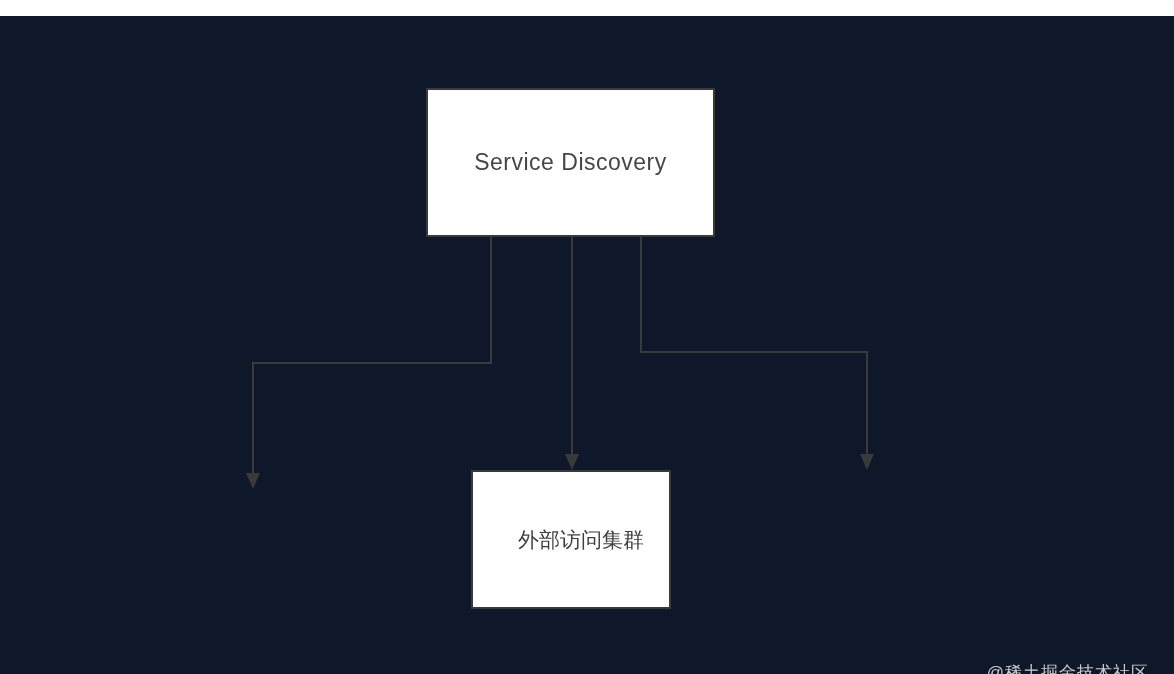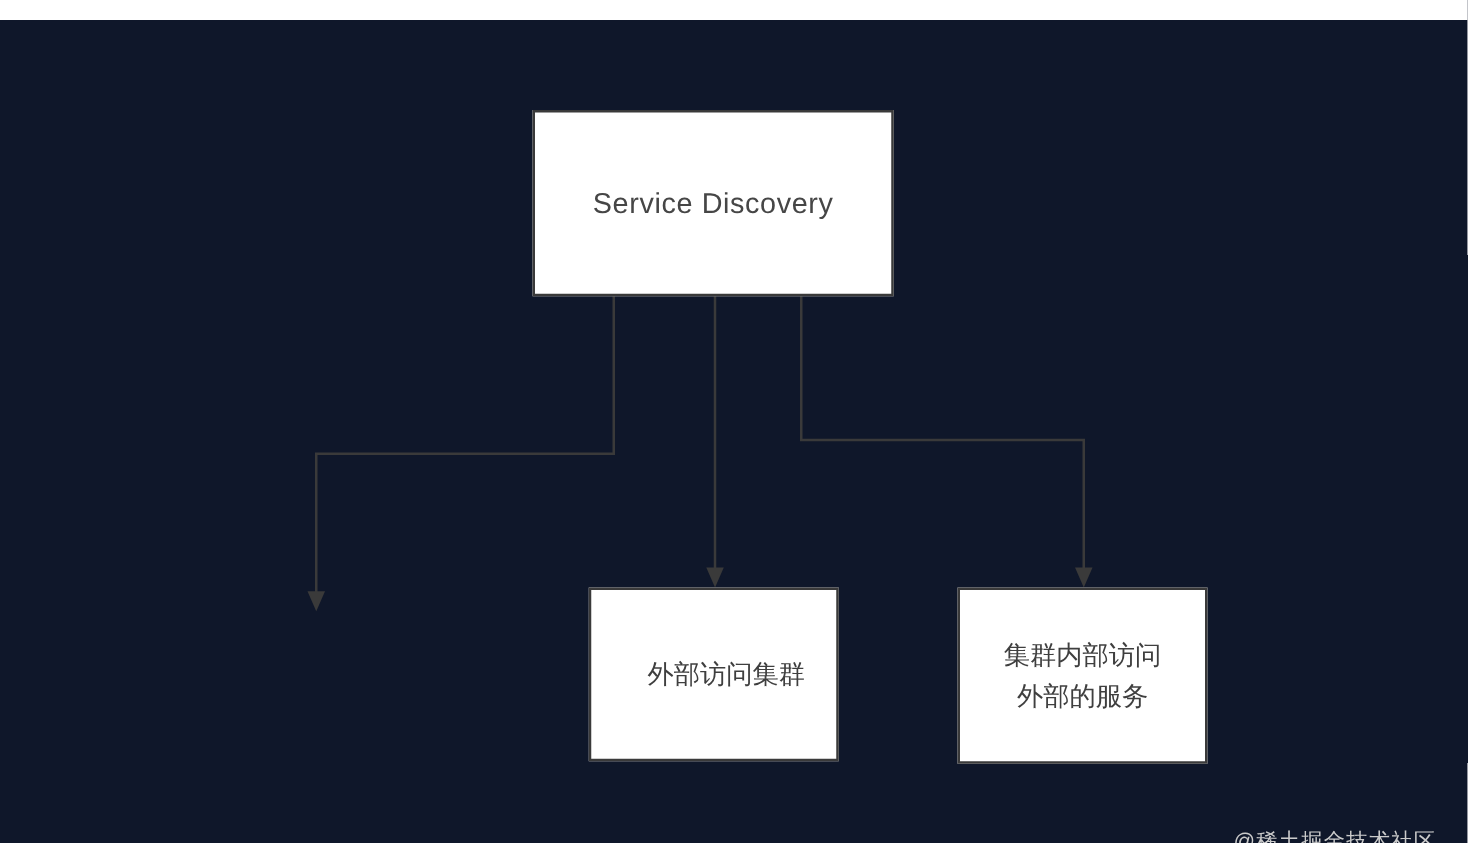--- a/index.html
+++ b/index.html
@@ -107,20 +107,16 @@
 
   <div class="node node-root">
     <span class="node-line">Service Discovery</span>
   </div>
 
 
   <div class="node node-child node-child-2">
     <span class="node-line">外部访问集群</span>
   </div>
 
-  <div class="node node-child node-child-3">
-    <span class="node-line">集群内部访问</span>
-    <span class="node-line">外部的服务</span>
-  </div>
 
   <div class="watermark">@稀土掘金技术社区</div>
 
 </div>
 
 </body></html>

